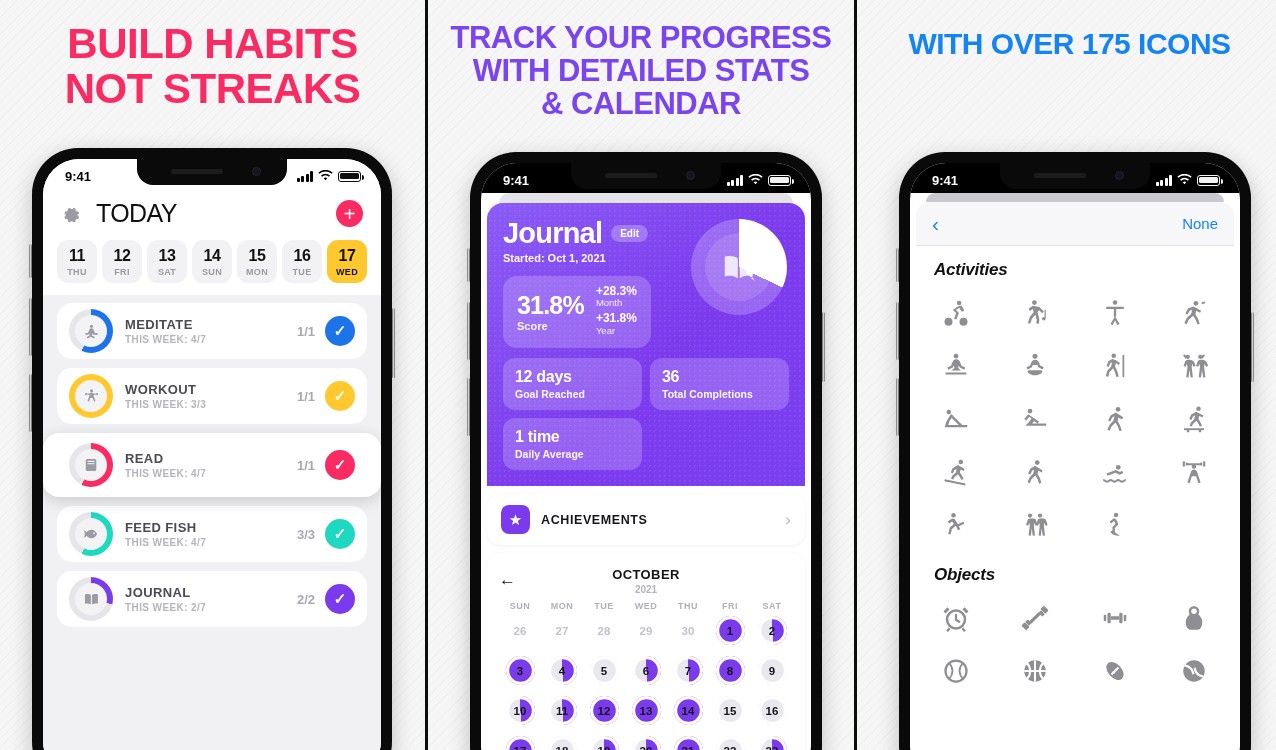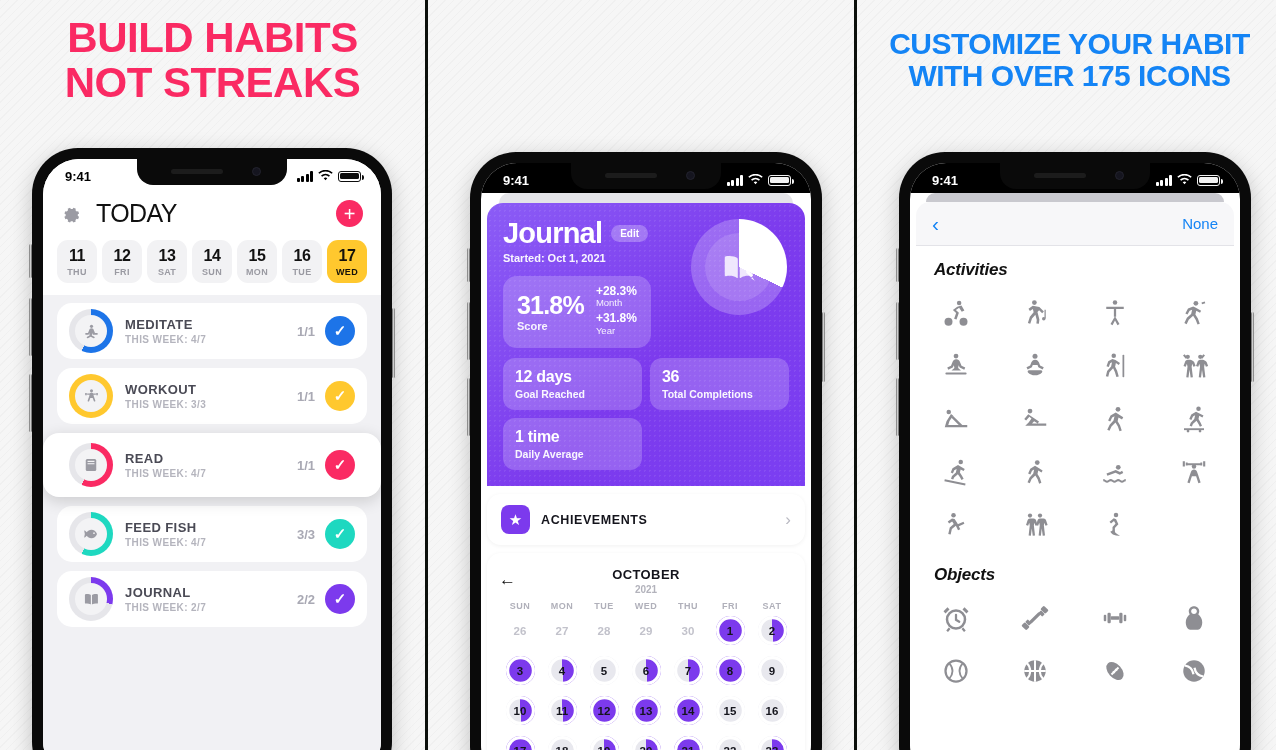--- a/index.html
+++ b/index.html
@@ -31,21 +31,21 @@
 
   
   .headline {
     text-align: center;
     font-weight: 700;
     letter-spacing: -0.5px;
     line-height: 1.06;
     padding: 0 8px;
   }
   .p1 .headline {
-    margin-top: 16px;
+    margin-top: 22px;
     font-size: 42px;
     color: #fa2a63;
   }
   .p2 .headline {
     margin-top: 22px;
     font-size: 31px;
     color: #7a44ef;
   }
   .p3 .headline {
     margin-top: 28px;
@@ -503,20 +503,25 @@
             <div class="check" style="background: rgb(124, 58, 237);">✓</div>
           </div>
         </div>
     </div>
   </div>
 </div>
 
 <div class="divider"></div>
 
 <div class="panel p2">
+  <div class="headline">
+      <div>TRACK YOUR PROGRESS</div>
+      <div>WITH DETAILED STATS</div>
+      <div>&amp; CALENDAR</div>
+    </div>
 
   <div class="phone">
     <div class="btn-right"></div>
     <div class="btn-left-3"></div>
     <div class="screen">
       <div class="notch">
         <div class="speaker"></div>
         <div class="cam"></div>
       </div>
       <div class="statusbar sb-dark">
@@ -693,21 +698,20 @@
           </div>
       </div>
     </div>
   </div>
 </div>
 
 <div class="divider"></div>
 
 <div class="panel p3">
   <div class="headline">
-      <div>CUSTOMIZE YOUR HABIT</div>
       <div>WITH OVER 175 ICONS</div>
     </div>
 
   <div class="phone">
     <div class="btn-right"></div>
     <div class="btn-left-3"></div>
     <div class="screen">
       <div class="notch">
         <div class="speaker"></div>
         <div class="cam"></div>

